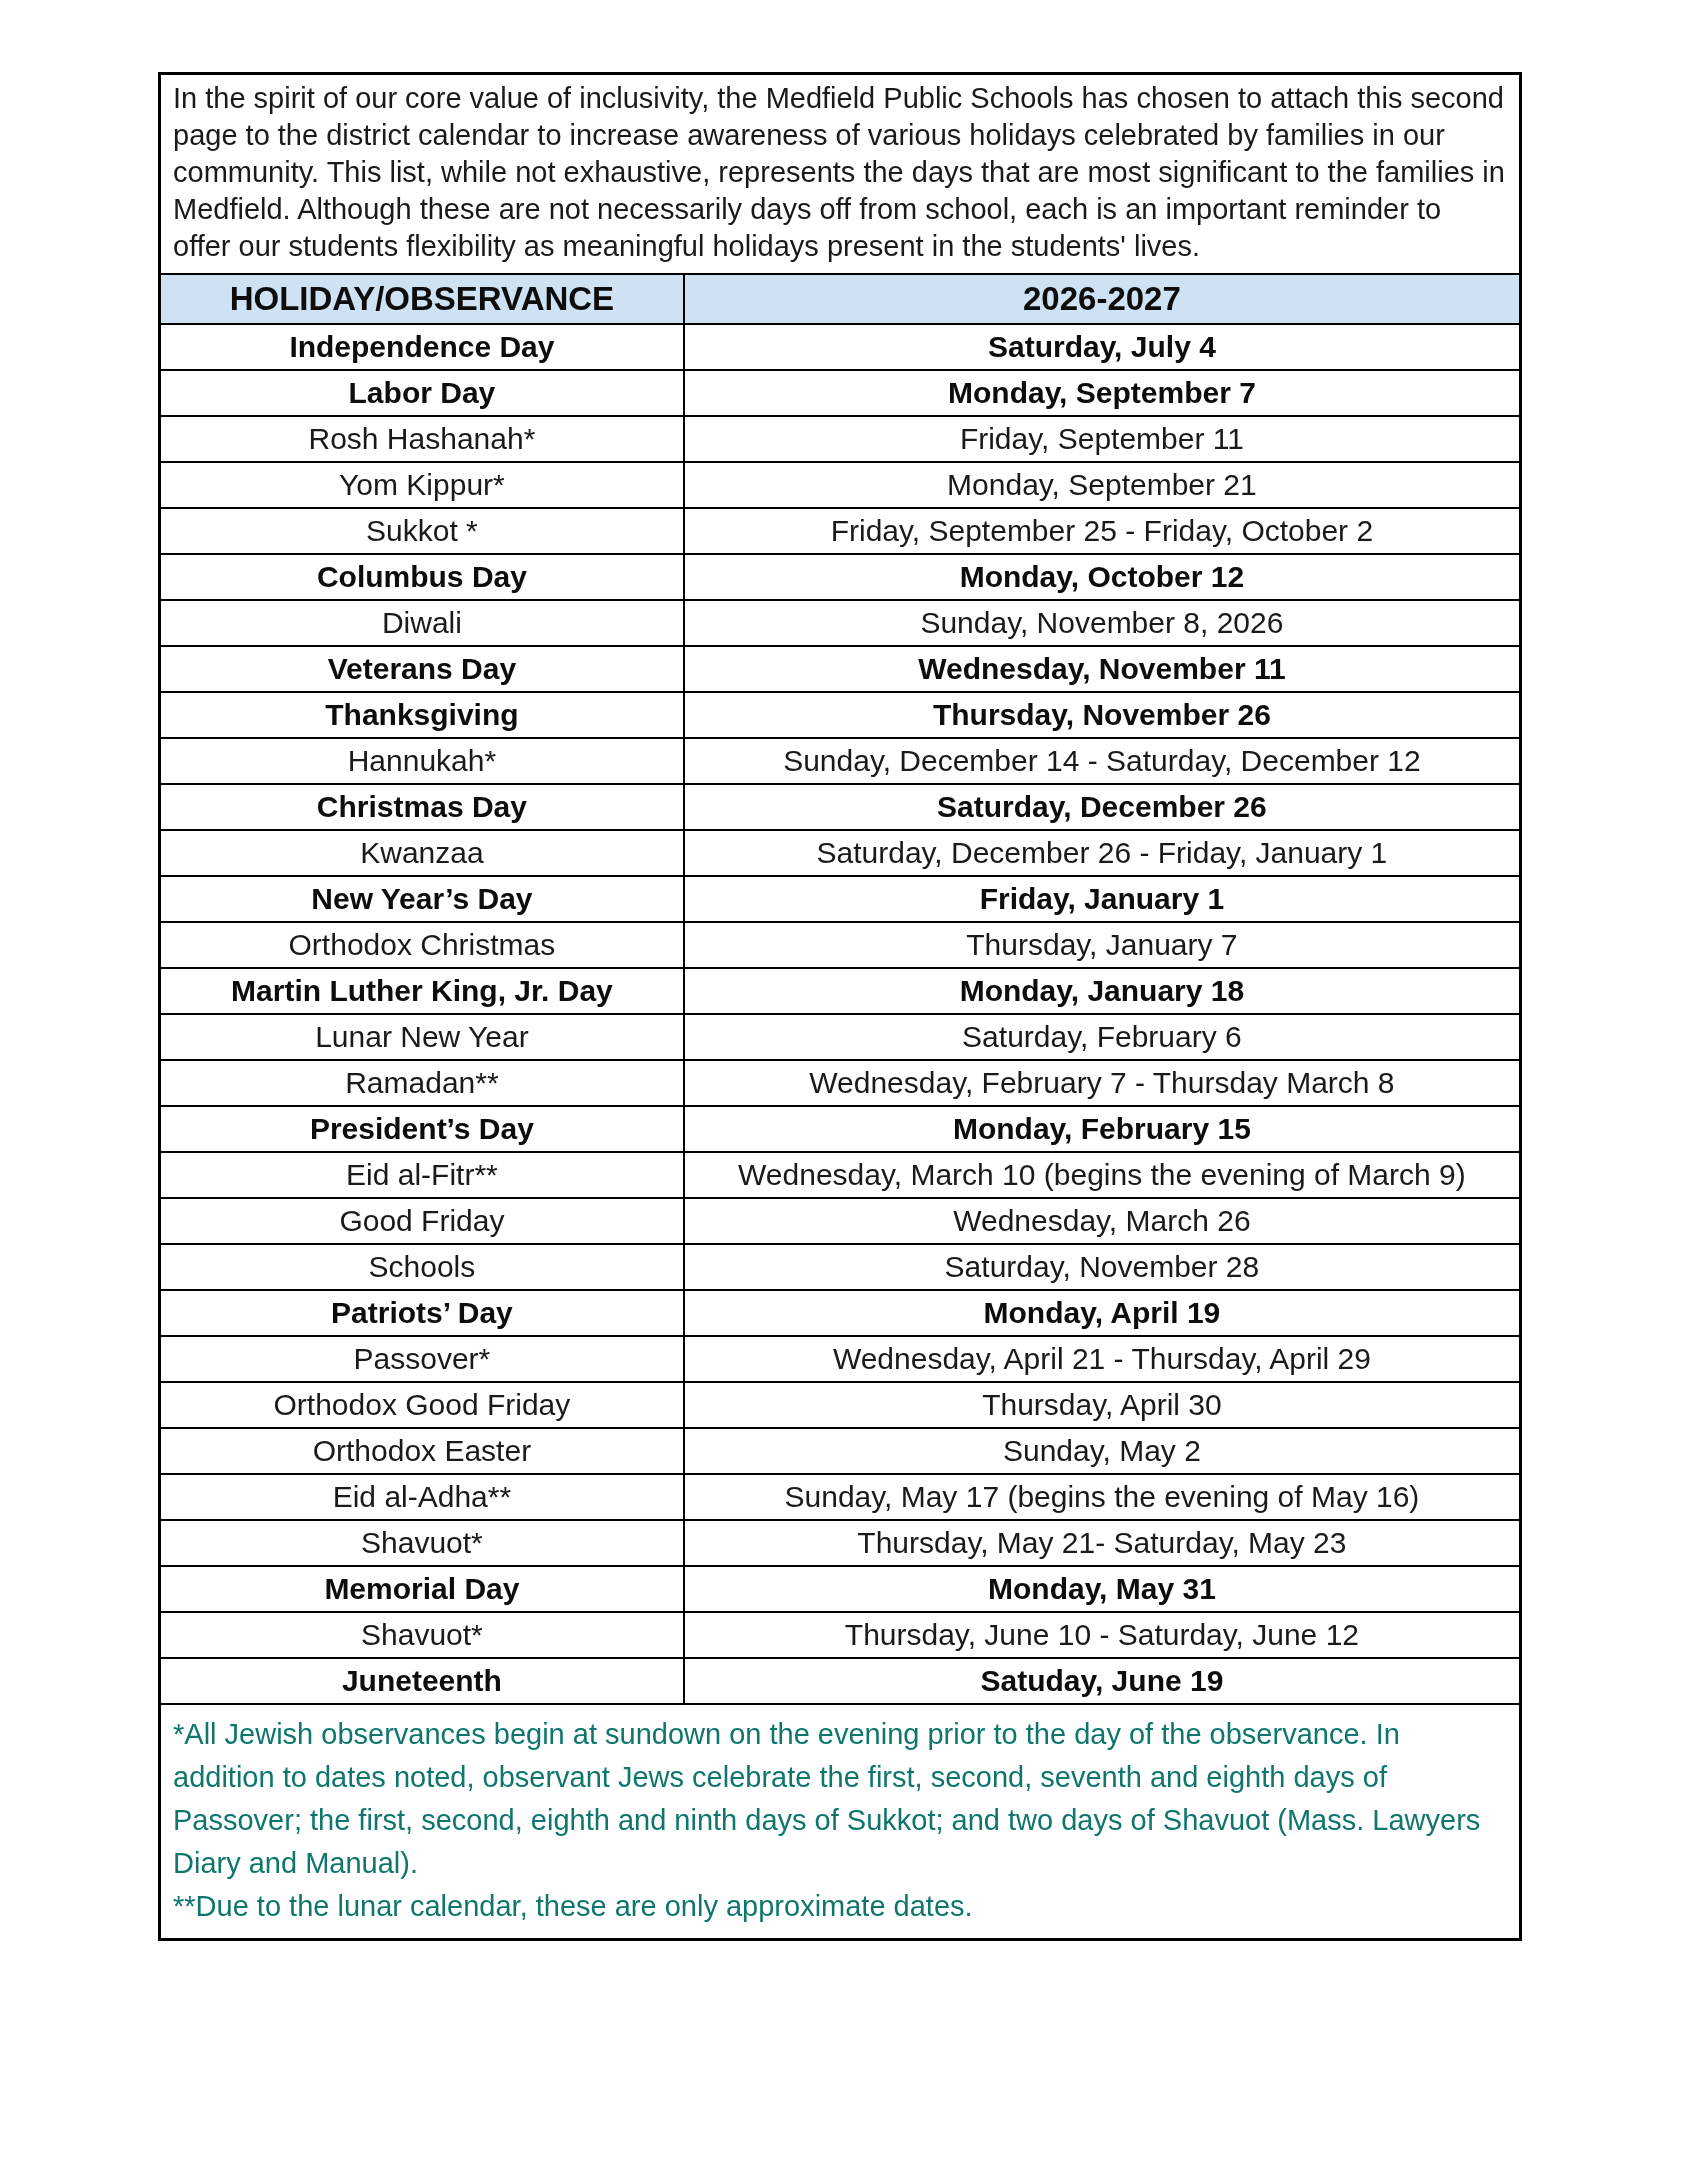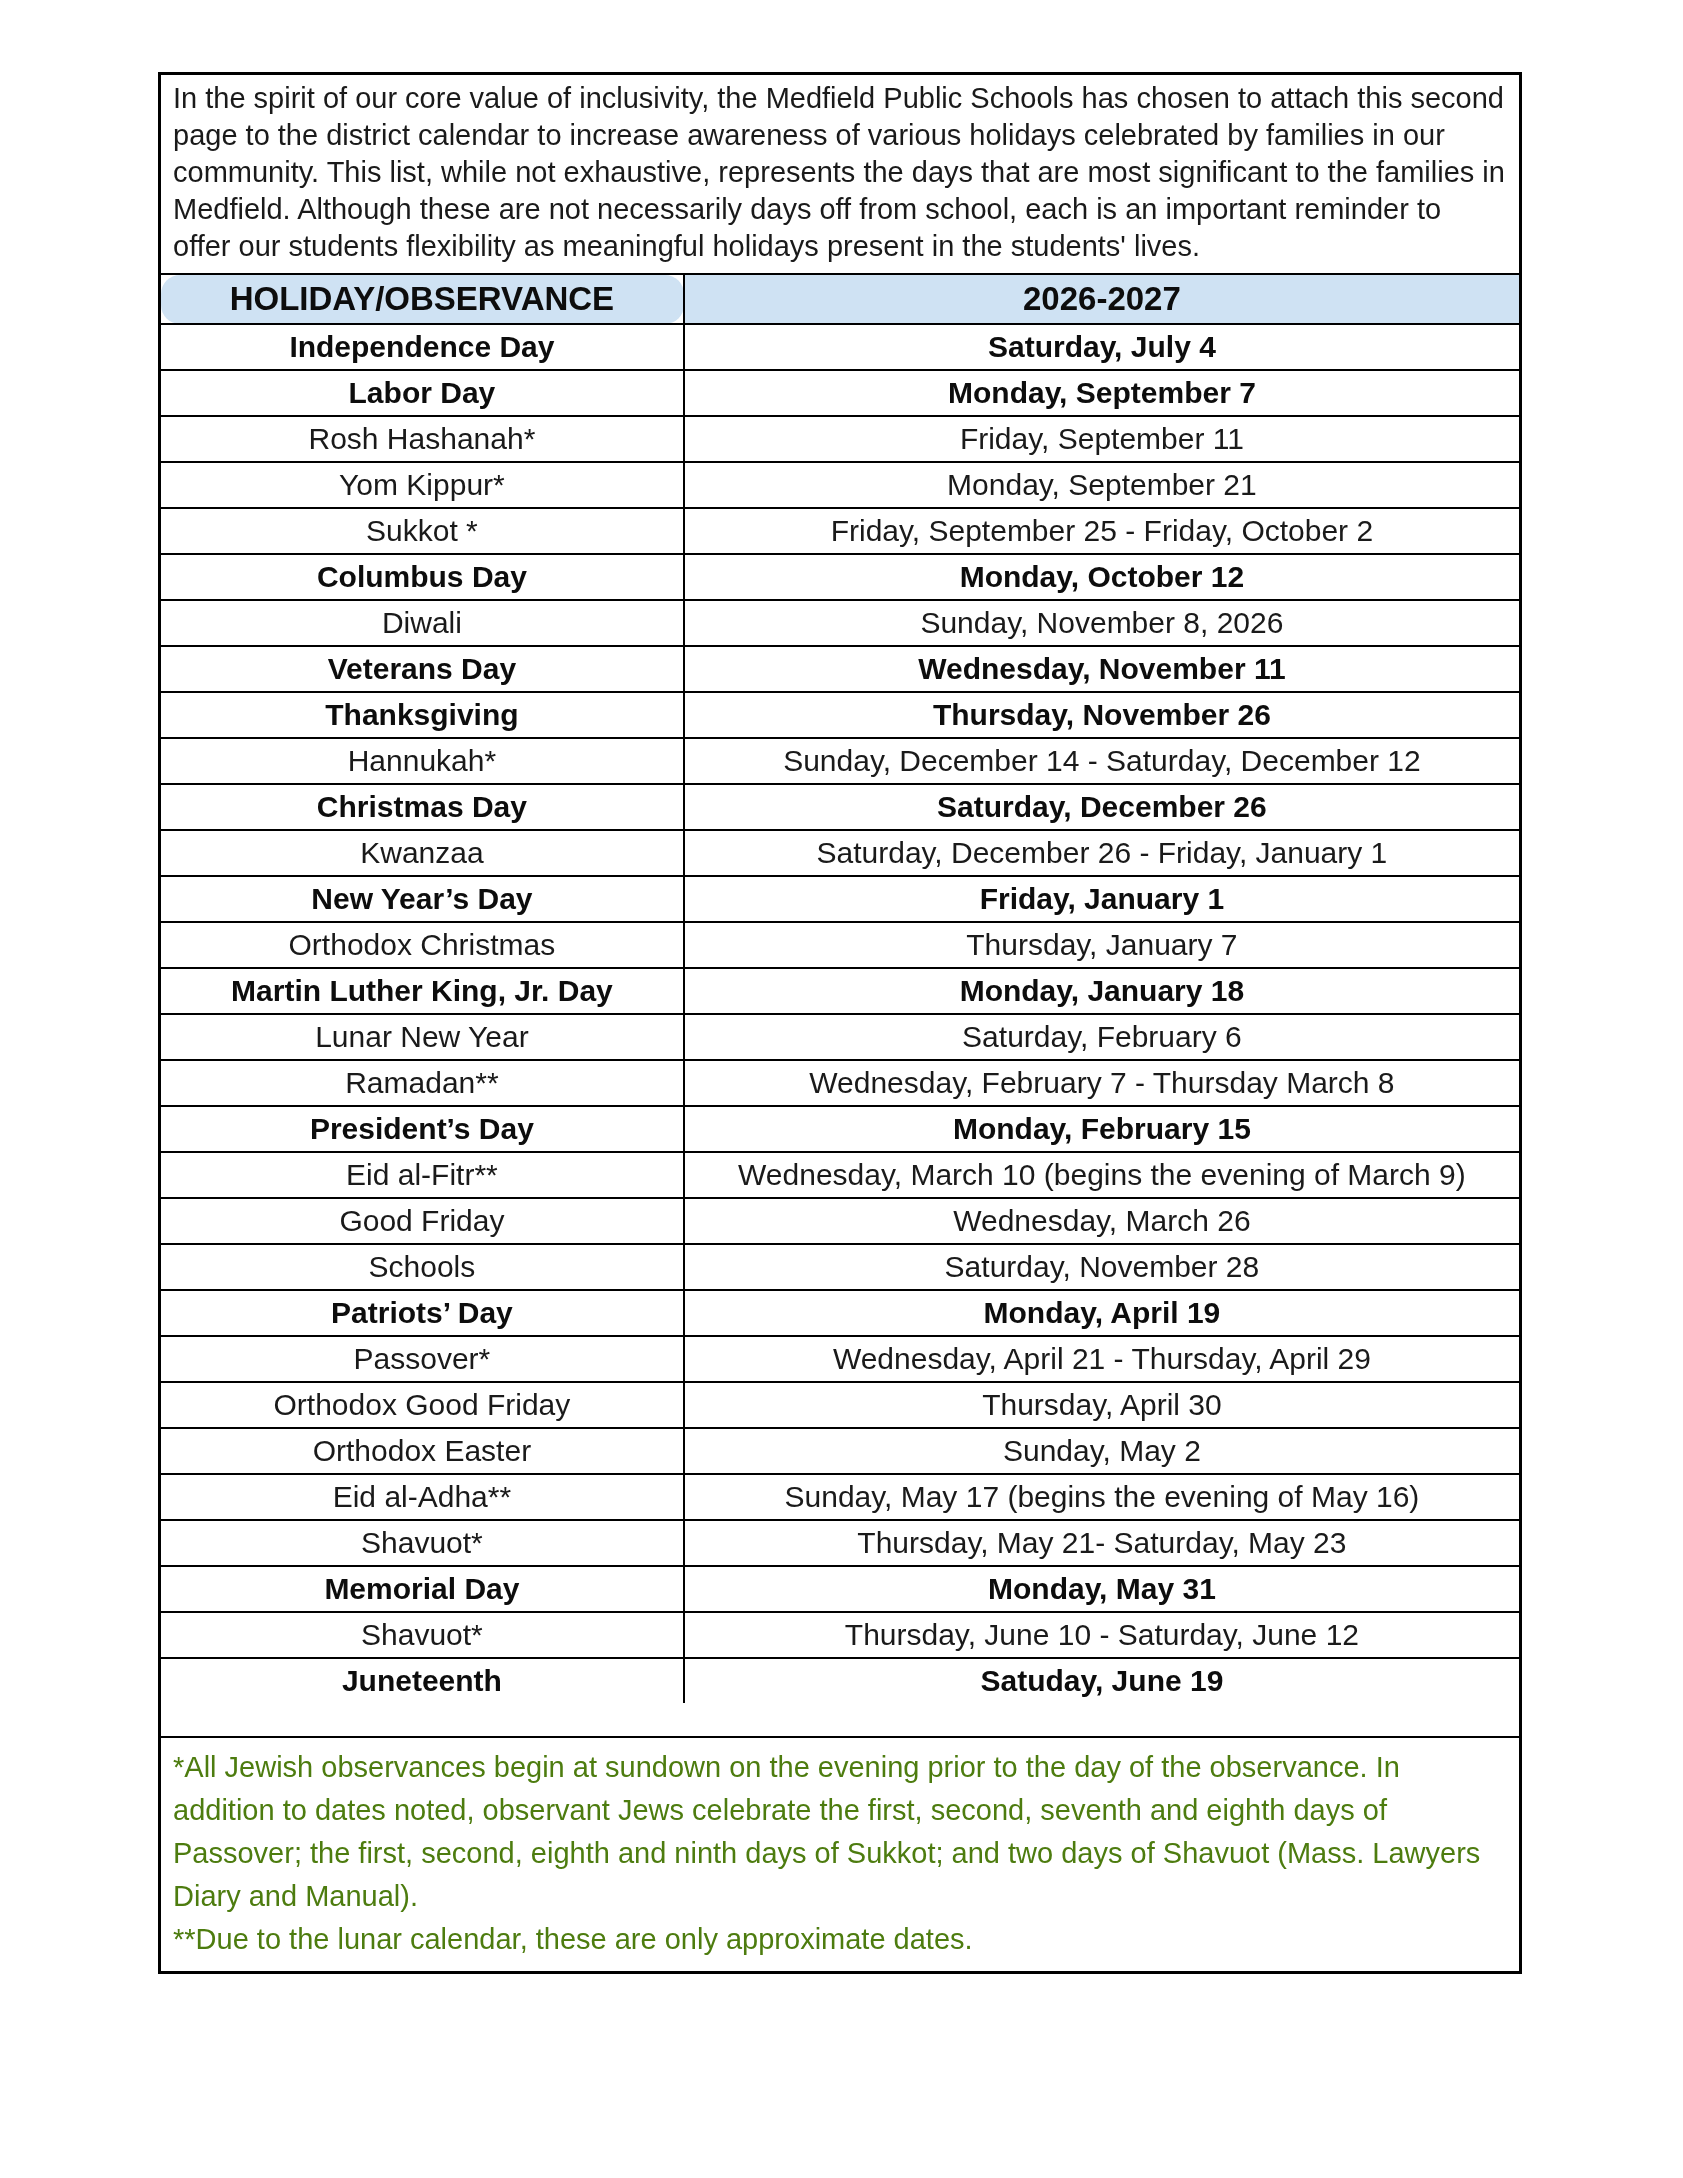--- a/index.html
+++ b/index.html
@@ -61,43 +61,42 @@
   }
   table.holidays tr.bold td {
     font-weight: bold;
     color: #0d0d0d;
   }
   .footnotes {
     border-top: 2px solid #000000;
     padding: 8px 14px 10px 12px;
     font-size: 29px;
     line-height: 43px;
-    color: #4d7c0f;
-    margin-top: 33px;
+    color: #0f766e;
   }
   .footnotes p {
     margin: 0;
   }
 </style>
 </head>
 <body>
 
 <div class="page">
   <div class="doc">
 
     <div class="intro">In the spirit of our core value of inclusivity, the Medfield Public Schools has chosen to attach this second page to the district calendar to increase awareness of various holidays celebrated by families in our community. This list, while not exhaustive, represents the days that are most significant to the families in Medfield. Although these are not necessarily days off from school, each is an important reminder to offer our students flexibility as meaningful holidays present in the students' lives.</div>
 
     <table class="holidays">
       <colgroup>
           <col class="c1">
           <col class="c2">
         </colgroup>
       <thead>
         <tr>
-          <th style="background: rgb(207, 226, 243); border-radius: 19px;">HOLIDAY/OBSERVANCE</th>
+          <th style="background: rgb(207, 226, 243);">HOLIDAY/OBSERVANCE</th>
           <th style="background: rgb(207, 226, 243); text-align: center;">2026-2027</th>
         </tr>
       </thead>
       <tbody>
 
       <tr class="bold">
             <td>Independence Day</td>
             <td>Saturday, July 4</td>
           </tr>
           <tr class="bold">

